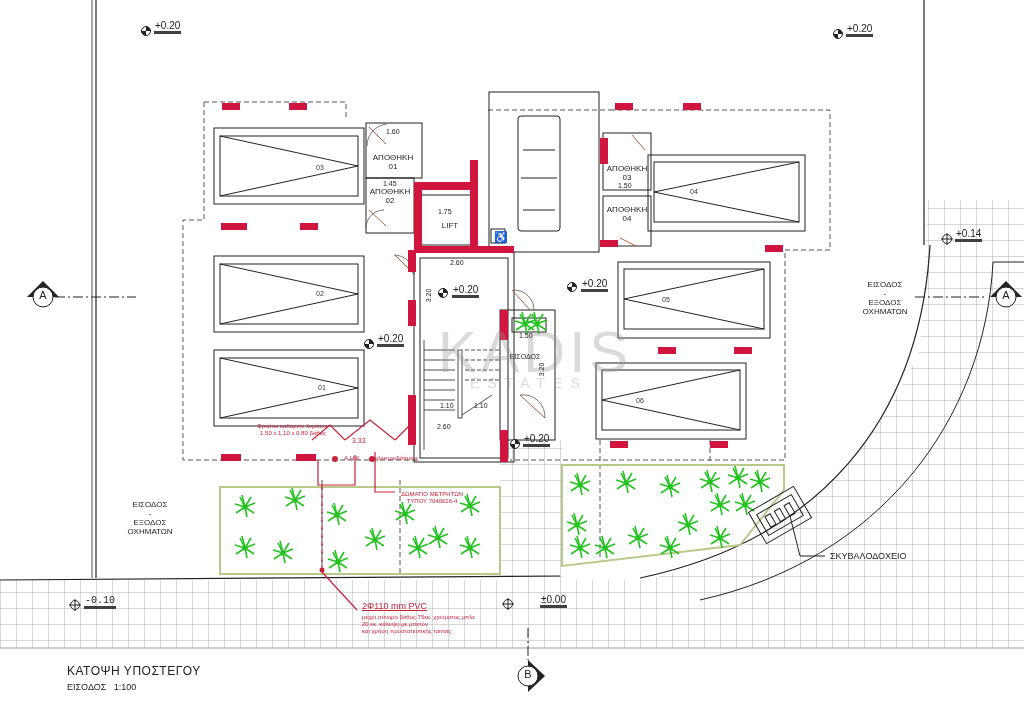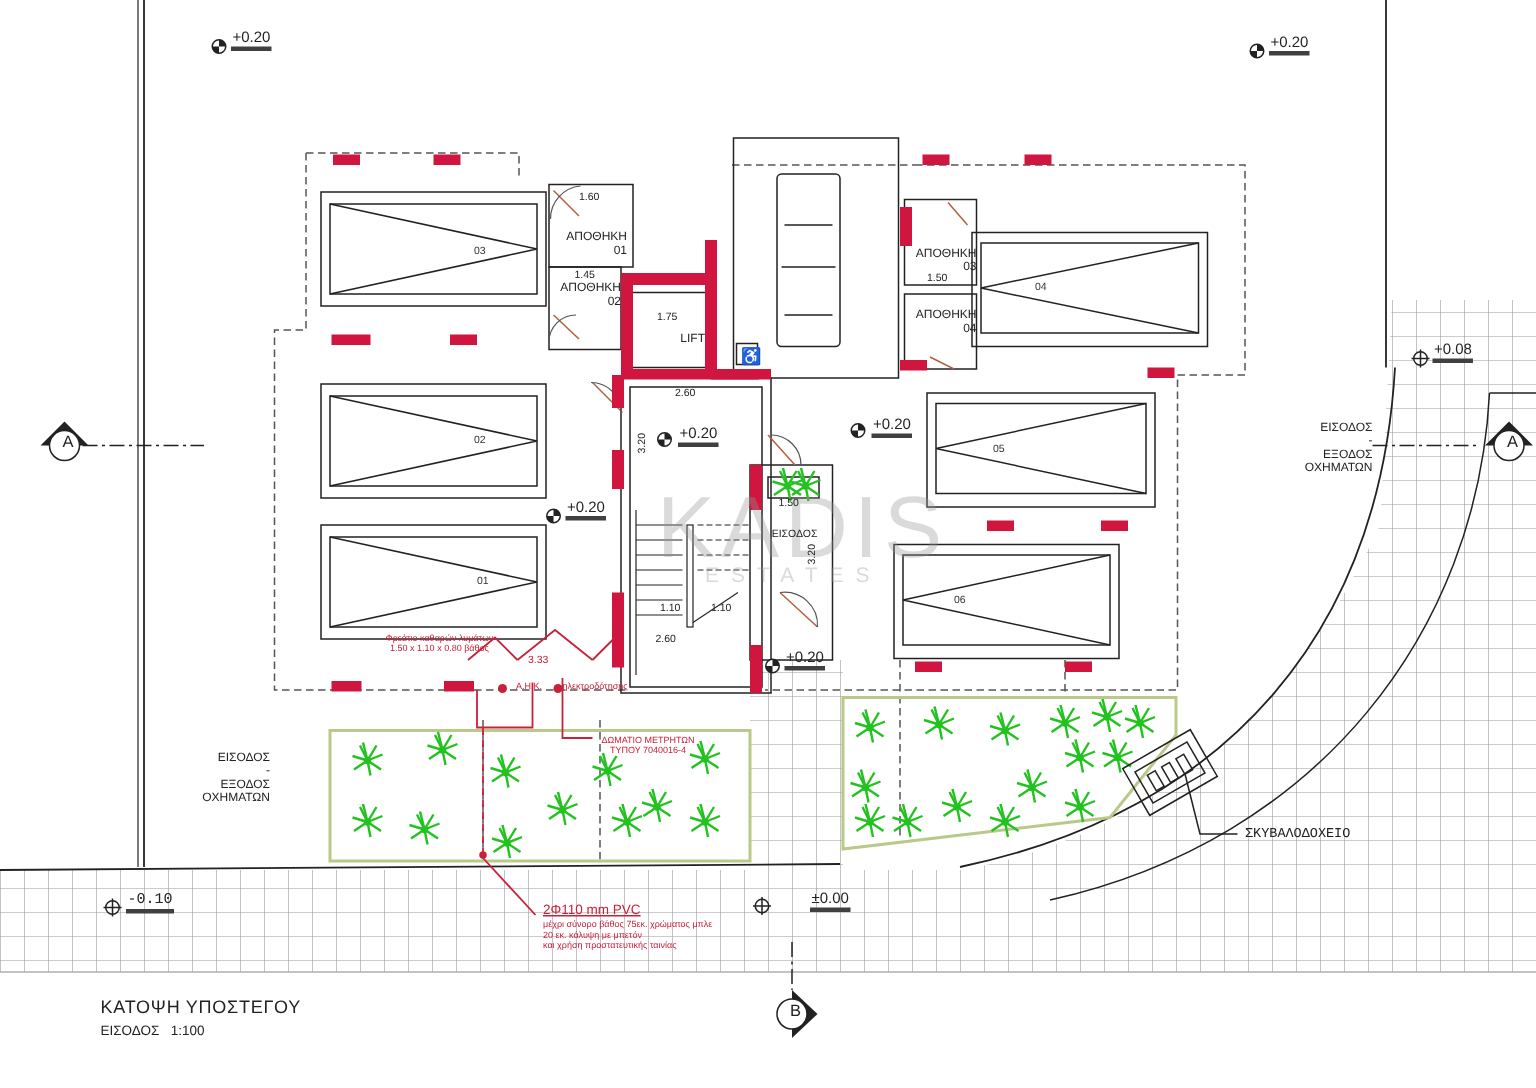--- a/index.html
+++ b/index.html
@@ -1,18 +1,18 @@
 <!DOCTYPE html>
 <html><head>
 <meta charset="utf-8">
 <style>
   html, body { margin:0; padding:0; background:#ffffff; }
   body { width:1024px; height:725px; position:relative; overflow:hidden; font-family:"Liberation Sans", sans-serif; color:#222; }
   svg.plan { position:absolute; left:0; top:0; }
-  .lbl { position:absolute; font-size:8px; line-height:9px; text-align:right; color:#222; }
+  .lbl { position:absolute; font-size:8px; line-height:9px; text-align:center; color:#222; }
   .lvl { position:absolute; font-size:10px; color:#222; border-bottom:3px solid #404040; padding:0 1px; line-height:11px; }
   .red-note { position:absolute; font-size:6px; line-height:7px; color:#c8213a; text-align:center; }
   .title { position:absolute; left:67px; top:664px; font-size:12px; letter-spacing:0.5px;text-align:center; }
   .scale { position:absolute; left:67px; top:682px; font-size:9px; }
   .wm { position:absolute; color:rgba(150,150,150,0.35); font-family:"Liberation Sans", sans-serif; }
   .dim { position:absolute; font-size:7px; color:#222; }
   .num { position:absolute; font-size:7px; color:#333; }
 </style>
 </head>
 <body>
@@ -258,21 +258,21 @@
 
 <div class="wm" style="left:438px;top:318px;font-size:58px;letter-spacing:4px;">KADIS</div>
 <div class="wm" style="left:470px;top:375px;font-size:14px;letter-spacing:8px;">ESTATES</div>
 
 <div class="lbl" style="left:37px;top:291px;font-size:11px;width:12px;">A</div>
 <div class="lbl" style="left:1000px;top:291px;font-size:11px;width:12px;">A</div>
 <div class="lbl" style="left:522px;top:670px;font-size:11px;width:12px;">B</div>
 
 <div class="lvl" style="left:154px;top:20px;">+0.20</div>
 <div class="lvl" style="left:846px;top:23px;">+0.20</div>
-<div class="lvl" style="left:955px;top:228px;">+0.08</div>
+<div class="lvl" style="left:955px;top:228px;">+0.14</div>
 <div class="lvl" style="left:452px;top:284px;">+0.20</div>
 <div class="lvl" style="left:581px;top:278px;">+0.20</div>
 <div class="lvl" style="left:377px;top:333px;">+0.20</div>
 <div class="lvl" style="left:523px;top:433px;">+0.20</div>
 <div class="lvl" style="left:84px;top:595px;font-family:Liberation Mono, monospace;">-0.10</div>
 <div class="lvl" style="left:540px;top:594px;">±0.00</div>
 
 <div class="num" style="left:316px;top:164px;">03</div>
 <div class="num" style="left:316px;top:290px;">02</div>
 <div class="num" style="left:318px;top:384px;">01</div>
@@ -302,16 +302,16 @@
 <div class="red-note" style="left:344px;top:455px;">Α.Η.Κ.</div>
 <div class="red-note" style="left:375px;top:455px;">ηλεκτροδότησης</div>
 
 <div class="red-note" style="left:228px;top:423px;width:130px;"><span>Φρεάτιο καθαρών λυμάτων</span><br><span>1.50 x 1.10 x 0.80 βάθος</span></div>
 <div class="red-note" style="left:382px;top:491px;width:100px;"><span>ΔΩΜΑΤΙΟ ΜΕΤΡΗΤΩΝ</span><br><span>ΤΥΠΟΥ 7040016-4</span></div>
 <div class="red-note" style="left:362px;top:603px;font-size:9px;text-align:right;text-decoration:underline;">2Φ110 mm PVC</div>
 <div class="red-note" style="left:362px;top:614px;text-align:left;"><span>μέχρι σύνορο βάθος 75εκ. χρώματος μπλε</span><br><span>20 εκ. κάλυψη με μπετόν</span><br><span>και χρήση προστατευτικής ταινίας</span></div>
 
 <div class="lbl" style="left:120px;top:500px;width:60px;"><span>ΕΙΣΟΔΟΣ</span><br><span>-</span><br><span>ΕΞΟΔΟΣ</span><br><span>ΟΧΗΜΑΤΩΝ</span></div>
 <div class="lbl" style="left:855px;top:280px;width:60px;"><span>ΕΙΣΟΔΟΣ</span><br><span>-</span><br><span>ΕΞΟΔΟΣ</span><br><span>ΟΧΗΜΑΤΩΝ</span></div>
-<div class="lbl" style="left:830px;top:552px;font-size:9px;text-align:right;font-family:Liberation Mono, monospace;">ΣΚΥΒΑΛΟΔΟΧΕΙΟ</div>
+<div class="lbl" style="left:830px;top:552px;font-size:9px;text-align:right;">ΣΚΥΒΑΛΟΔΟΧΕΙΟ</div>
 
 <div class="title">ΚΑΤΟΨΗ ΥΠΟΣΤΕΓΟΥ</div>
 <div class="scale"><span>ΕΙΣΟΔΟΣ</span>&nbsp;&nbsp;&nbsp;<span>1:100</span></div>
 
 </body></html>

